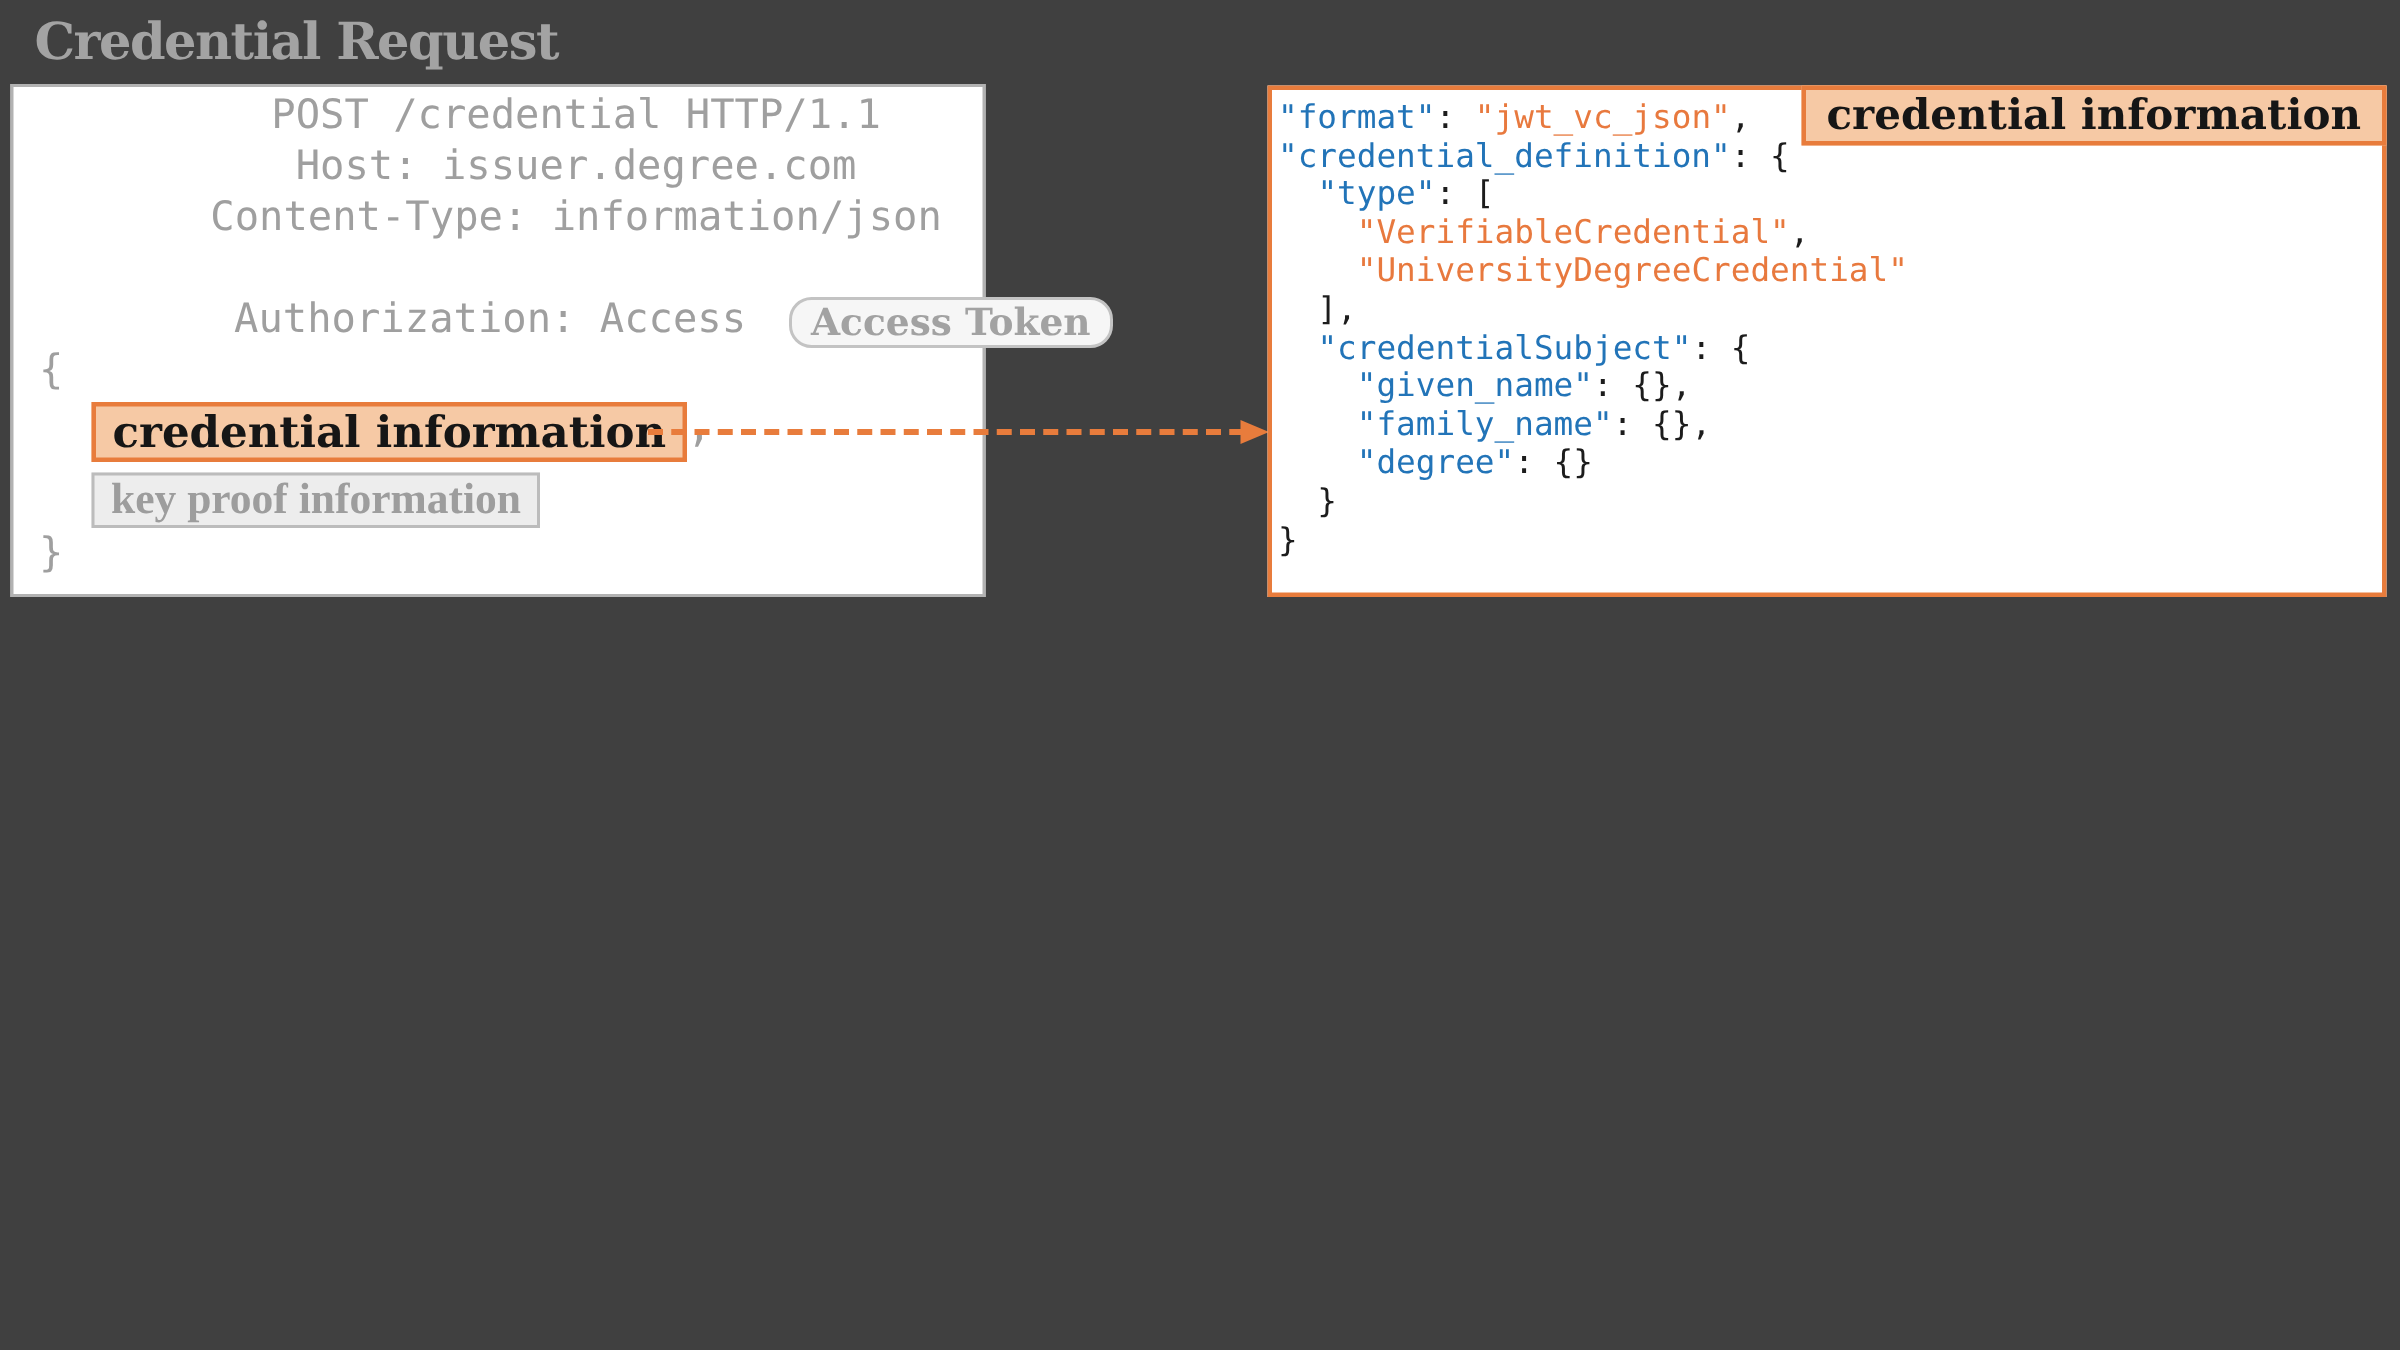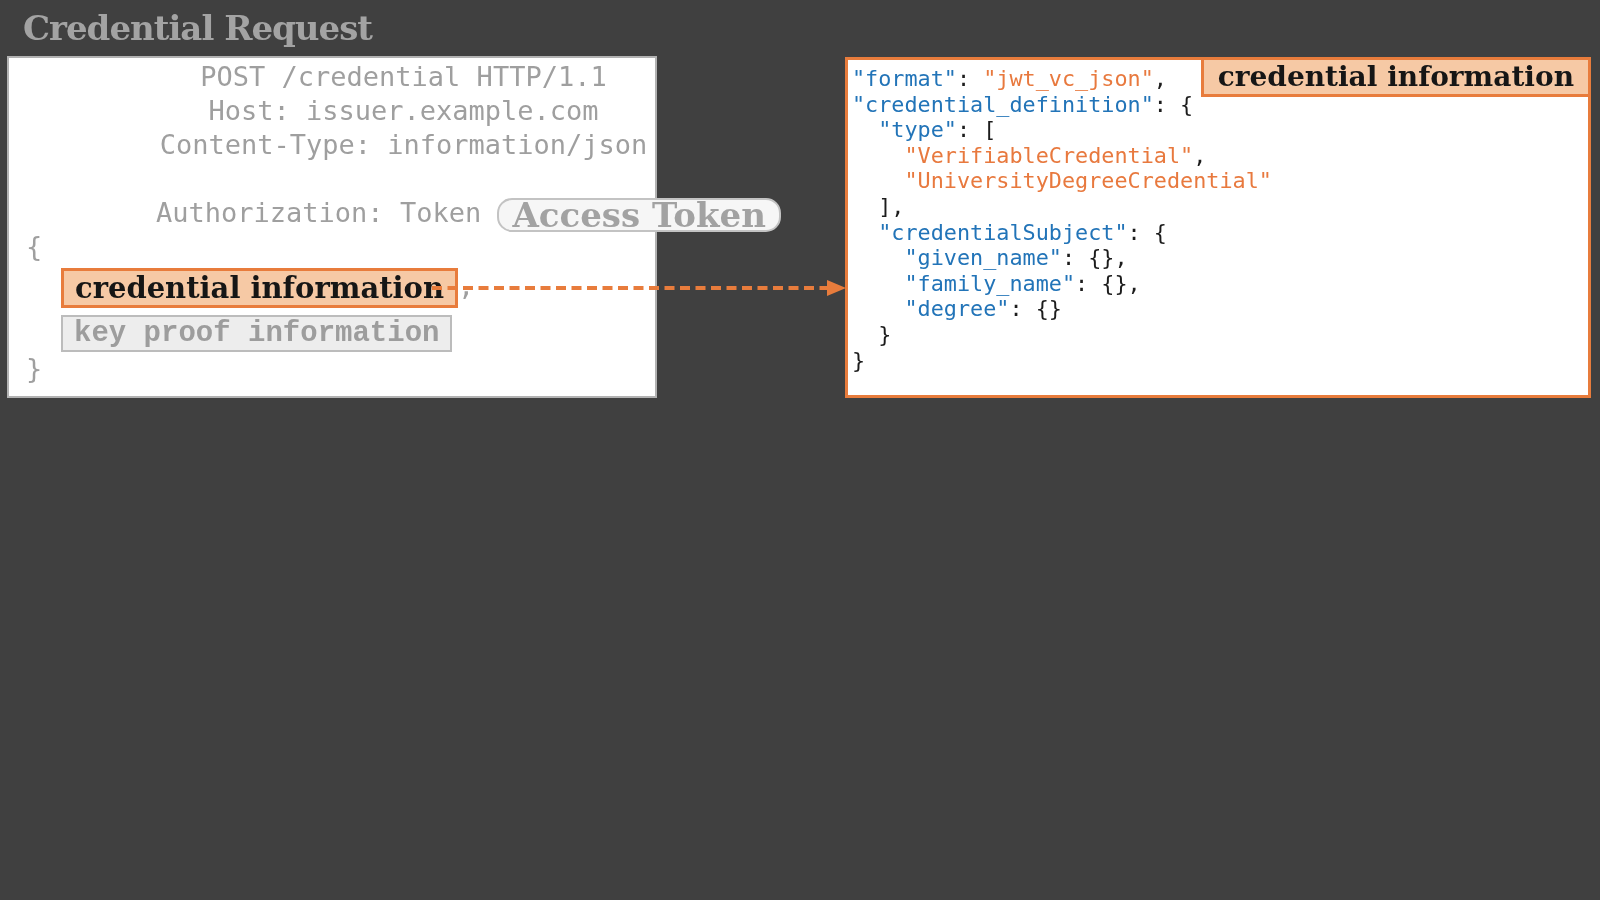--- a/index.html
+++ b/index.html
@@ -42,30 +42,31 @@
     font-family: "DejaVu Sans Mono", "Liberation Mono", monospace;
     font-size: 27px;
     line-height: 34px;
     color: #9f9f9f;
     white-space: pre;
   }
   .token-badge {
     display: inline-block;
     font-family: "DejaVu Serif", "Liberation Serif", serif;
     font-weight: bold;
-    font-size: 34px;
+    font-size: 25px;
     line-height: 28px;
     color: #a2a2a2;
     background: #f6f6f6;
     border: 2px solid #c3c3c3;
     border-radius: 15px;
     padding: 1px 13px;
     vertical-align: top;
     margin-top: 2px;
     white-space: nowrap;
+    margin-left: 12px;
   }
   .brace {
     position: absolute;
     left: 17px;
     font-family: "DejaVu Sans Mono", "Liberation Mono", monospace;
     font-size: 27px;
     line-height: 34px;
     color: #9f9f9f;
   }
   .brace-open  { top: 172px; }
@@ -80,21 +81,21 @@
     font-size: 29px;
     line-height: 34px;
     color: #161616;
     background: #f6c9a5;
     border: 3px solid #e87c3c;
     padding: 0 11px;
     white-space: nowrap;
   }
   .badge-gray {
     display: inline-block;
-    font-family: Liberation Mono, monospace;
+    font-family: Liberation Serif, serif;
     font-weight: bold;
     font-size: 29px;
     line-height: 33px;
     color: #9d9d9d;
     background: #ededed;
     border: 2px solid #bcbcbc;
     padding: 0 11px;
     white-space: nowrap;
   }
   .comma-after {
@@ -154,24 +155,24 @@
 </head>
 <body>
 
 <div class="canvas">
 
   <div class="diagram-title">Credential Request</div>
 
   <div class="request-panel">
     <div class="req-lines">
       <div class="req-line">POST /credential HTTP/1.1</div>
-      <div class="req-line">Host: issuer.example.com</div>
+      <div class="req-line">Host: issuer.degree.com</div>
       <div class="req-line">Content-Type: information/json</div>
       <div class="req-line">
-        <span>Authorization: Token </span><span class="token-badge">Access Token</span>
+        <span>Authorization: Access </span><span class="token-badge">Access Token</span>
       </div>
     </div>
 
     <div class="brace brace-open mono">{</div>
 
     <div class="badge-row badge-row-1">
       <span class="badge-orange">credential information</span><span class="comma-after">,</span>
     </div>
 
     <div class="badge-row badge-row-2">

